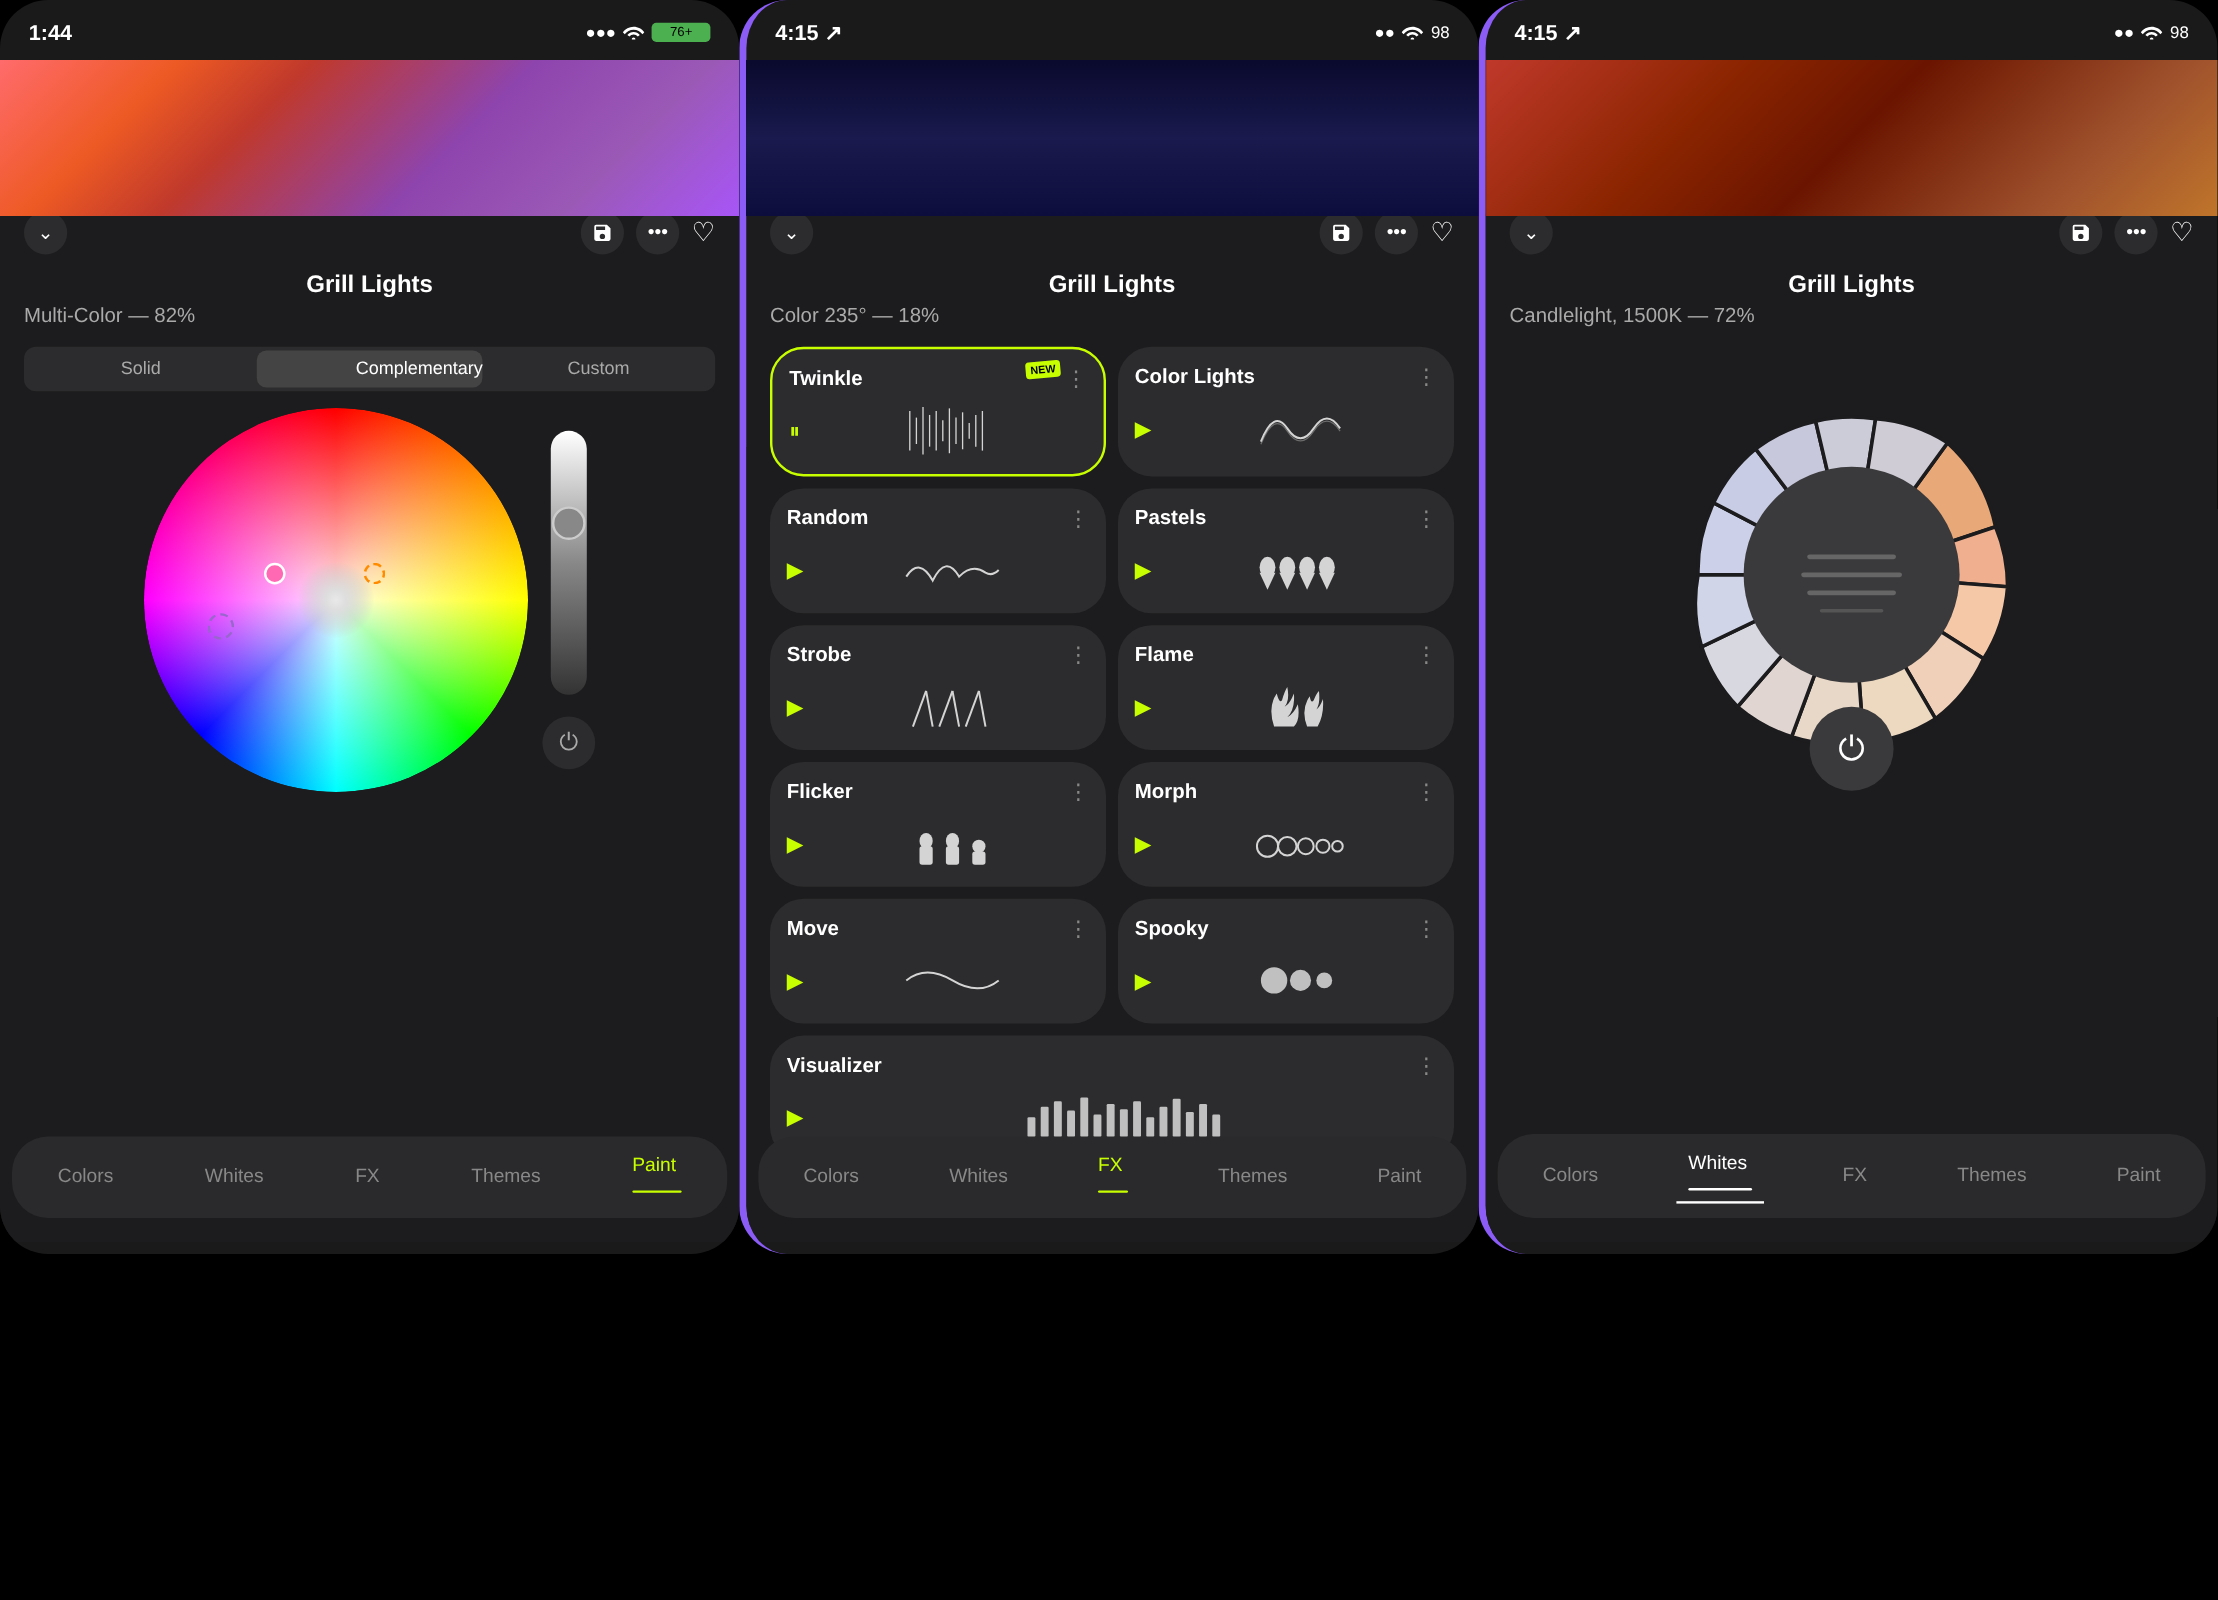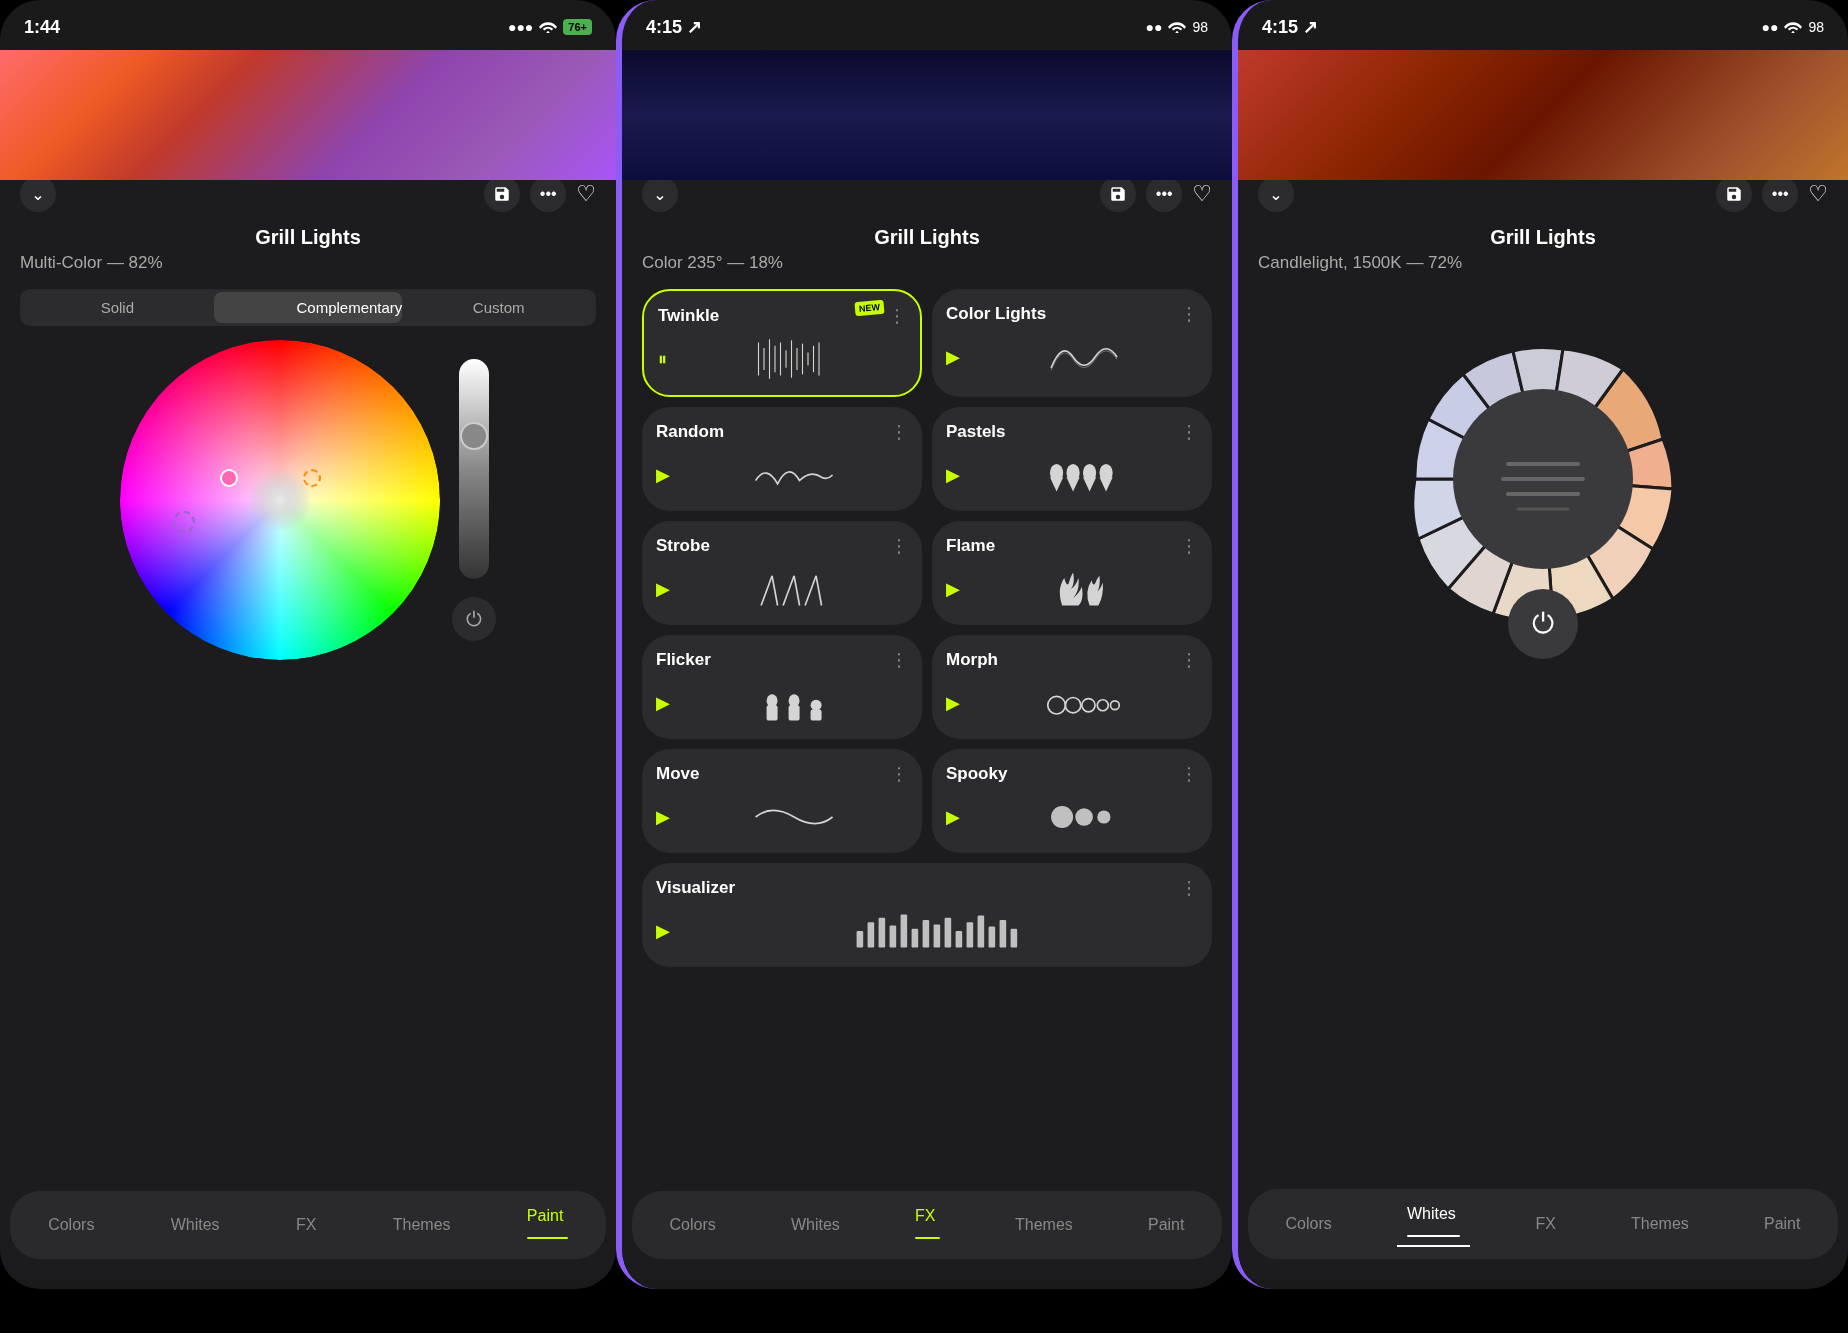--- a/index.html
+++ b/index.html
@@ -15,21 +15,21 @@
     }
     .screens-container {
       display: flex;
       flex-direction: row;
       width: 1848px;
       height: 1333px;
       gap: 0;
     }
     .phone-screen {
       width: 616px;
-      height: 1289px;
+      height: 1045px;
       background: #1a1a1a;
       position: relative;
       overflow: hidden;
       border-radius: 40px;
     }
     .phone-screen + .phone-screen {
       border-left: 6px solid #8b5cf6;
     }
 
     
@@ -49,22 +49,22 @@
       display: flex;
       align-items: center;
       gap: 6px;
       color: #fff;
       font-size: 14px;
     }
     .battery-badge {
       background: #4CAF50;
       color: #000;
       font-size: 11px;
-      font-weight: 700;
-      padding: 2px 5px;
+      font-weight: 400;
+      padding: 2px 15px;
       border-radius: 4px;
       text-align: center;
     }
 
     
     .header-gradient {
       width: 100%;
       height: 130px;
       position: relative;
     }

